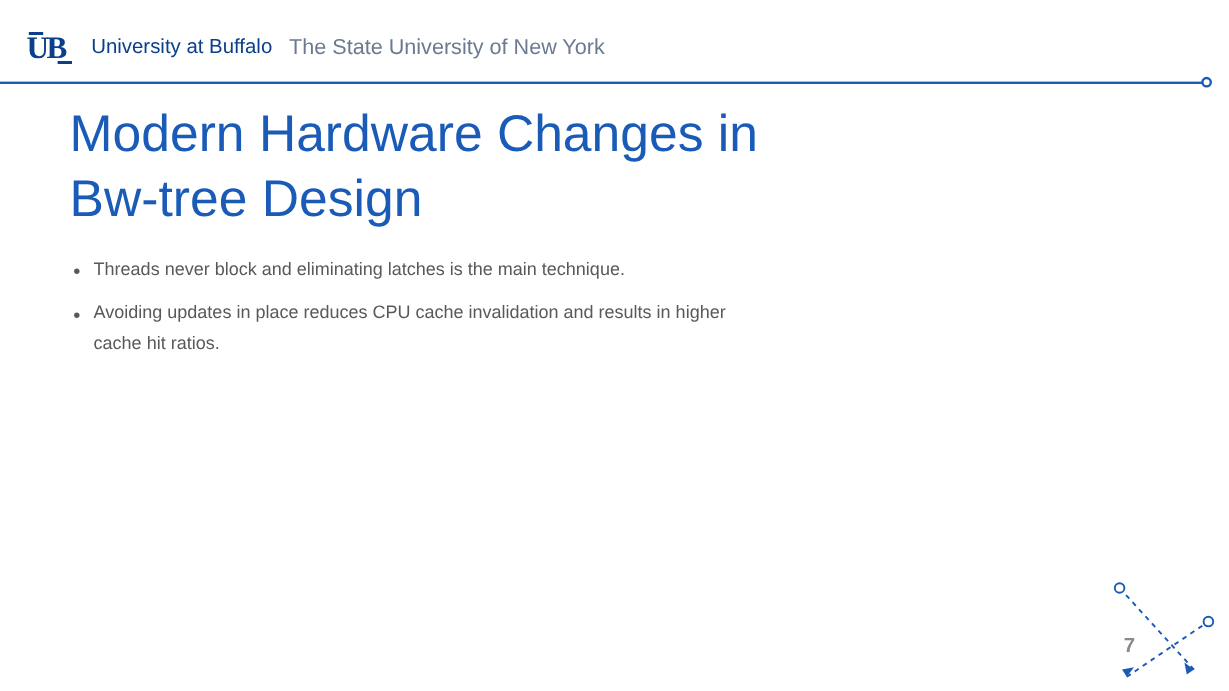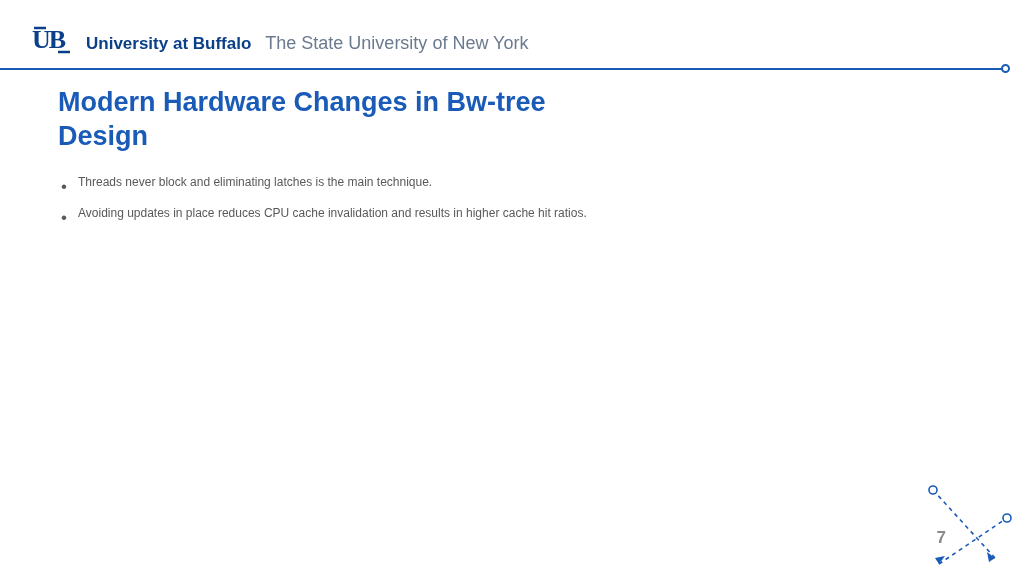--- a/index.html
+++ b/index.html
@@ -6,37 +6,37 @@
     body {
       width: 1024px;
       height: 576px;
       font-family: Arial, Helvetica, sans-serif;
       background: #ffffff;
       position: relative;
       overflow: hidden;
     }
     .header {
       display: flex;
-      align-items: flex-end;
-      padding: 24px 0 12px 32px;
+      align-items: center;
+      padding: 24px 0 12px 22px;
       gap: 8px;
     }
     .logo-ub {
       color: #0a3f8a;
       font-weight: 900;
       font-size: 28px;
       letter-spacing: -2px;
       position: relative;
       display: inline-block;
       font-family: Georgia, serif;
     }
     .logo-ub svg { display: block; }
     .university-name {
       color: #0a3f8a;
-      font-weight: 700;
+      font-weight: 400;
       font-size: 17px;
       margin-left: 4px;
     }
     .tagline {
       color: #6b7a8f;
       font-size: 18px;
       margin-left: 6px;
     }
     .divider {
       position: absolute;
@@ -55,32 +55,32 @@
       border: 2px solid #1a5bb8;
       border-radius: 50%;
       background: #fff;
     }
     .content {
       padding: 20px 0 0 58px;
       width: 640px;
     }
     .slide-title {
       color: #1a5bb8;
-      font-size: 27px;
-      font-weight: 700;
+      font-size: 43px;
+      font-weight: 400;
       line-height: 1.25;
       margin-bottom: 18px;
     }
     .bullets {
       list-style: none;
     }
     .bullets li {
       position: relative;
       color: #595959;
-      font-size: 12px;
+      font-size: 15px;
       line-height: 1.75;
       padding-left: 20px;
       margin-bottom: 10px;
     }
     .bullets li::before {
       content: '•';
       position: absolute;
       left: 3px;
       top: 0;
       color: #595959;

